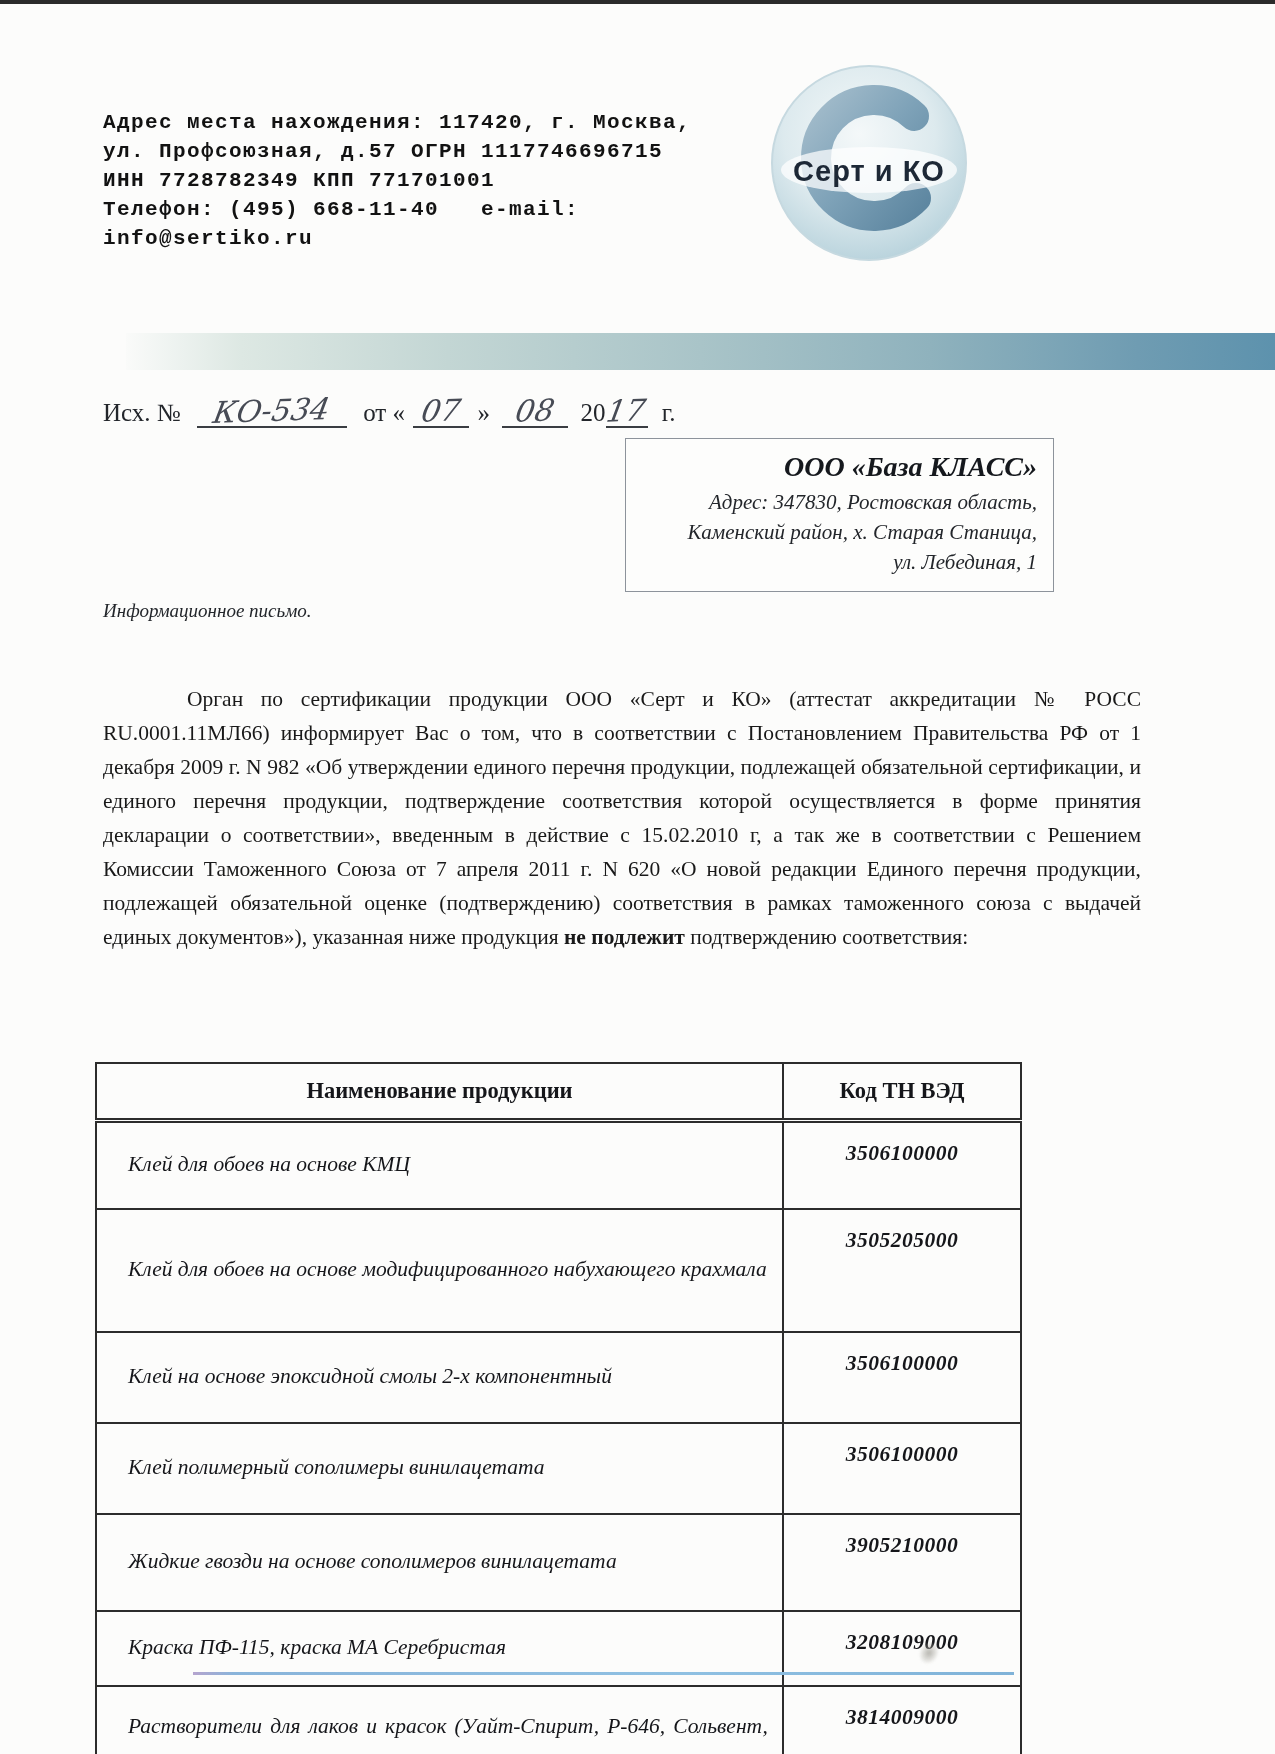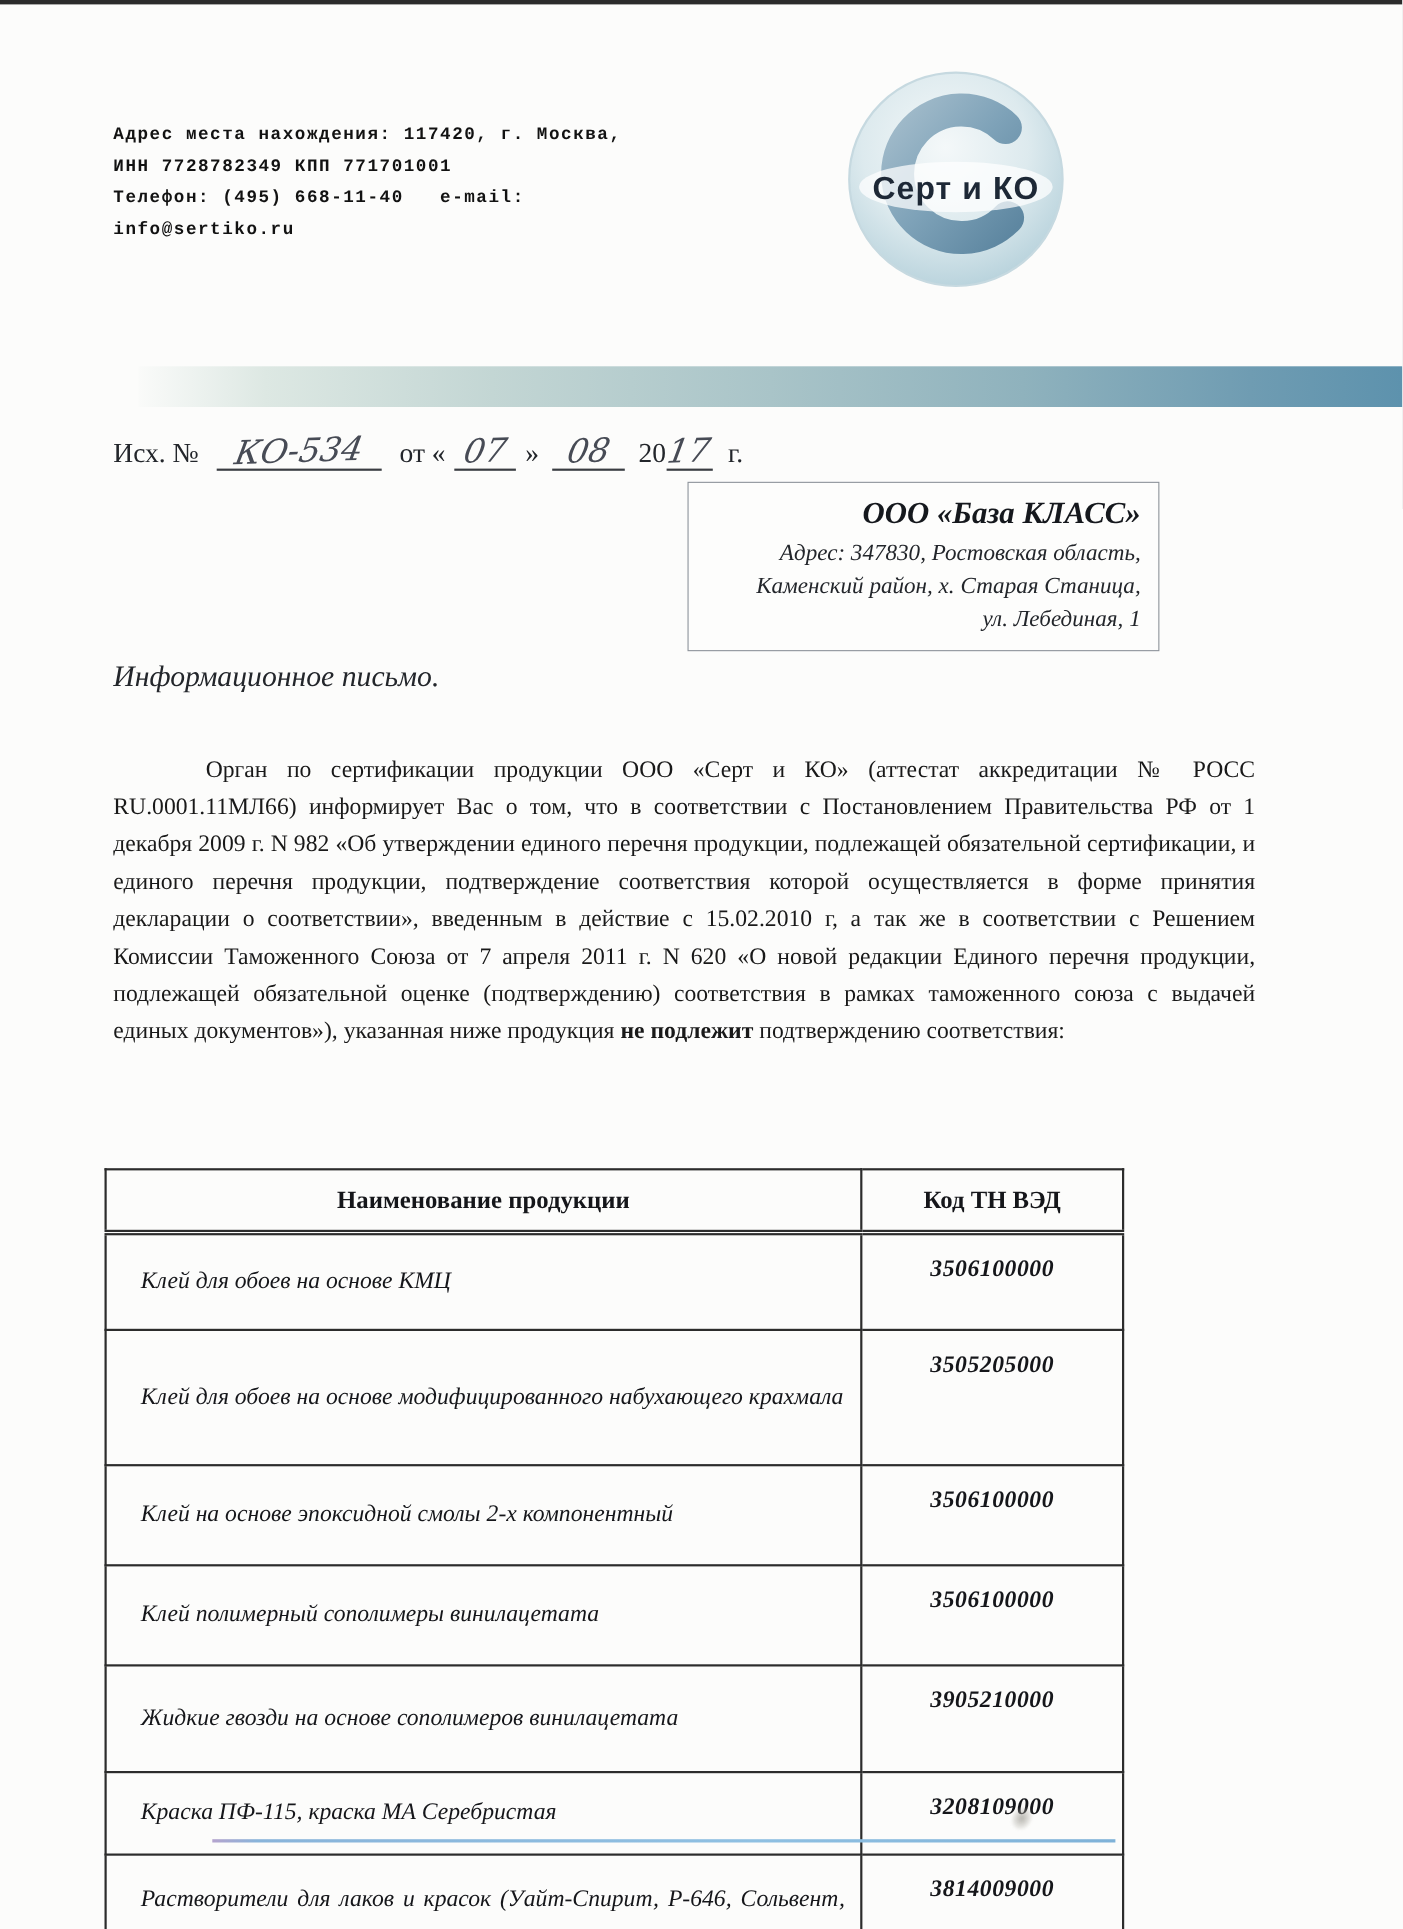--- a/index.html
+++ b/index.html
@@ -12,21 +12,21 @@
     font-family:"Liberation Serif","DejaVu Serif",serif;
     color:#1c1c1c;
   }
   
   .scan-edge{position:absolute;top:0;left:0;width:100%;height:4px;background:#141414;opacity:.9;}
 
   
   .sender{
     position:absolute;left:103px;top:108px;
     font-family:"Liberation Mono","DejaVu Sans Mono",monospace;
-    font-weight:bold;font-size:16px;line-height:29px;
+    font-weight:bold;font-size:21px;line-height:29px;
     letter-spacing:1.4px;color:#121212;
   }
   .sender div{white-space:pre;}
 
   
   .logo{position:absolute;left:768px;top:62px;width:202px;height:202px;}
 
   
   .band{
     position:absolute;left:126px;top:333px;width:1149px;height:37px;
@@ -60,21 +60,21 @@
     padding:12px 16px 14px 16px;
     text-align:right;font-style:italic;
     background:rgba(255,255,255,0.4);
   }
   .recipient .r-name{font-weight:bold;font-size:28px;margin-bottom:4px;color:#15181d;}
   .recipient .r-line{font-size:21px;line-height:30px;color:#23262b;}
 
   
   .subject{
     position:absolute;left:103px;top:600px;
-    font-style:italic;font-size:27px;color:#23262b;
+    font-style:italic;font-size:19px;color:#23262b;
   }
 
   
   .body-par{
     position:absolute;left:103px;top:682px;width:1038px;
     font-size:21.5px;line-height:34px;
     text-align:justify;text-indent:84px;color:#191919;
   }
   .body-par .b{font-weight:bold;}
 
@@ -122,20 +122,21 @@
 </style>
 </head>
 <body>
 
 <div class="page">
 
   <div class="scan-edge"></div>
 
   <div class="sender">
     <div>Адрес места нахождения: 117420, г. Москва,</div>
+    <div>ул. Профсоюзная, д.57 ОГРН 1117746696715</div>
     <div>ИНН 7728782349 КПП 771701001</div>
     <div>Телефон: (495) 668-11-40   e-mail:</div>
     <div>info@sertiko.ru</div>
   </div>
 
   <div class="logo">
     <svg width="202" height="202" viewBox="0 0 202 202">
       <defs>
         <radialGradient id="circleGrad" cx="45%" cy="35%" r="78%">
           <stop offset="0%" stop-color="#f4f8f9"></stop>

